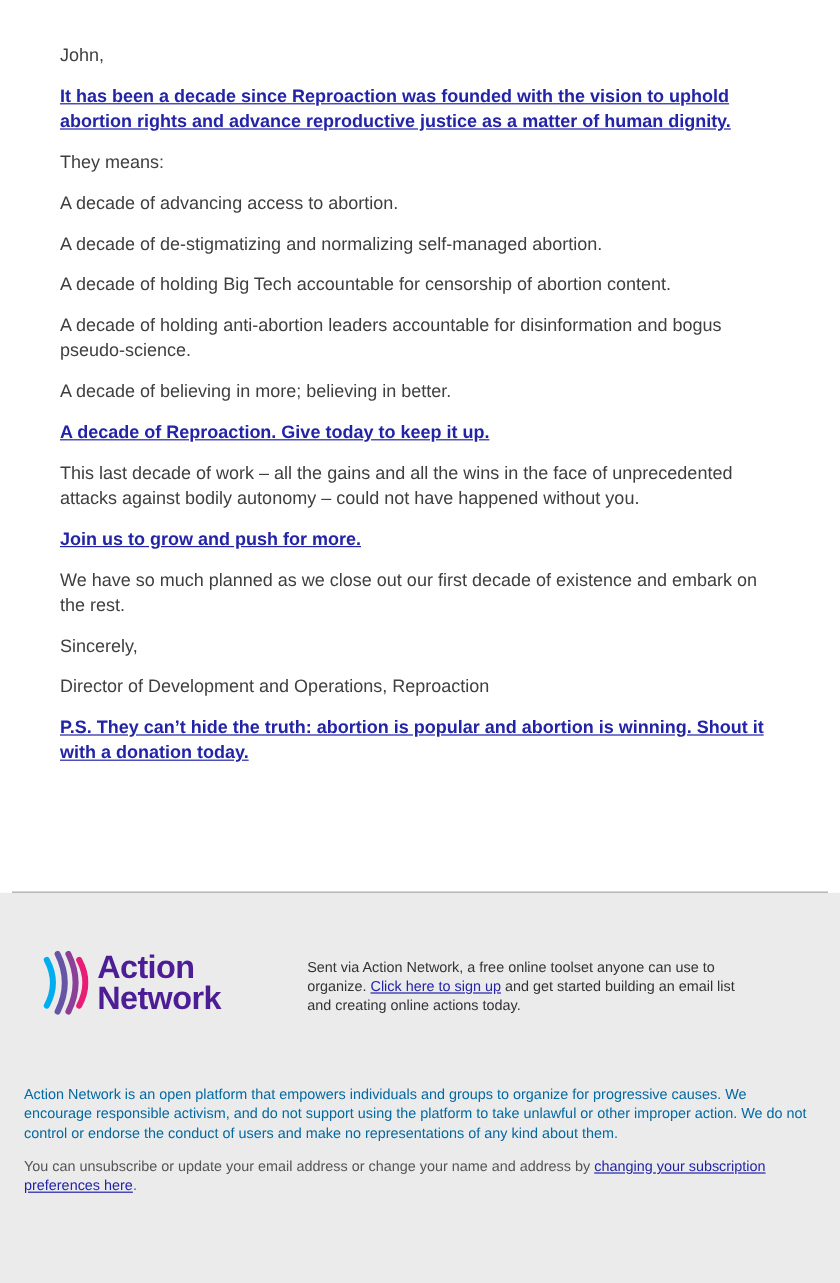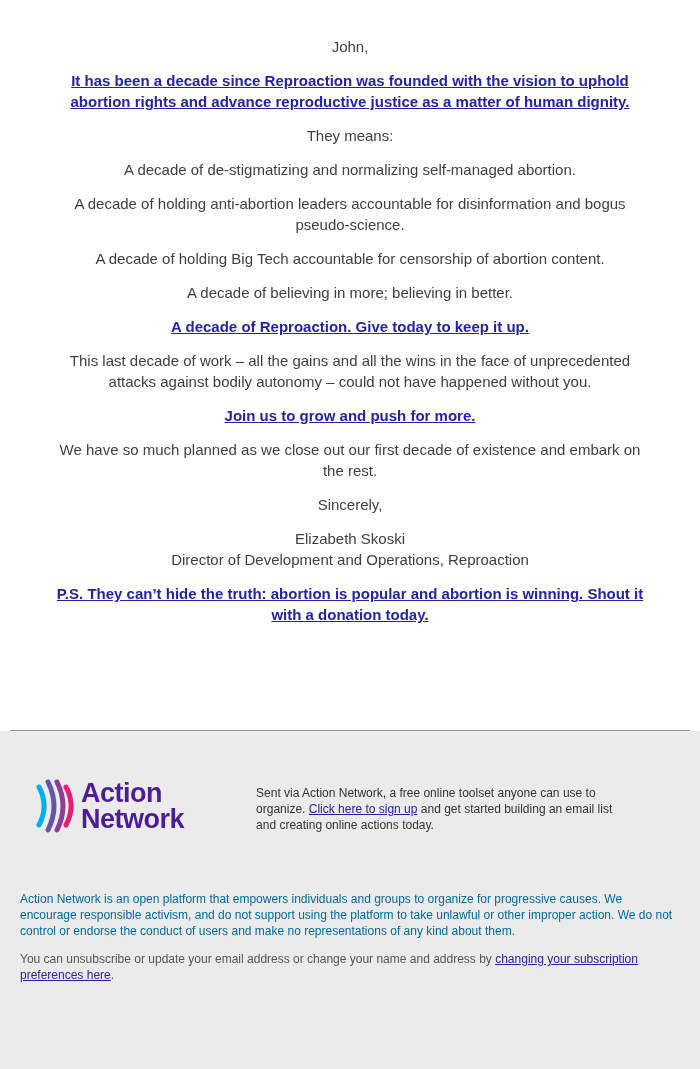--- a/index.html
+++ b/index.html
@@ -12,21 +12,20 @@
     flex-direction: column;
   }
   .email-body {
     padding: 36px 50px 0 50px;
   }
   .email-body p {
     font-size: 15px;
     line-height: 21px;
     color: #3f3f3f;
     margin: 0 0 13px 0;
-    text-align: center;
   }
   a.body-link {
     color: #2323a8;
     font-weight: 700;
     text-decoration: underline;
     cursor: pointer;
   }
   p.sig-name { margin-bottom: 0; }
 
   .divider-wrap {
@@ -91,35 +90,35 @@
 </head>
 <body>
 
 <div class="email-body">
   <p>John,</p>
 
   <p><a href="#" class="body-link">It has been a decade since Reproaction was founded with the vision to uphold abortion rights and advance reproductive justice as a matter of human dignity.</a></p>
 
   <p>They means:</p>
 
+  <p>A decade of advancing access to abortion.</p>
   <p>A decade of de-stigmatizing and normalizing self-managed abortion.</p>
+  <p>A decade of holding Big Tech accountable for censorship of abortion content.</p>
   <p>A decade of holding anti-abortion leaders accountable for disinformation and bogus pseudo-science.</p>
-  <p>A decade of holding Big Tech accountable for censorship of abortion content.</p>
   <p>A decade of believing in more; believing in better.</p>
 
   <p><a href="#" class="body-link">A decade of Reproaction. Give today to keep it up.</a></p>
 
   <p>This last decade of work – all the gains and all the wins in the face of unprecedented attacks against bodily autonomy – could not have happened without you.</p>
   <p><a href="#" class="body-link">Join us to grow and push for more.</a></p>
 
   <p>We have so much planned as we close out our first decade of existence and embark on the rest.</p>
 
   <p>Sincerely,</p>
 
-  <p class="sig-name">Elizabeth Skoski</p>
   <p>Director of Development and Operations, Reproaction</p>
 
   <p><a href="#" class="body-link">P.S. They can’t hide the truth: abortion is popular and abortion is winning. Shout it with a donation today.</a></p>
 </div>
 
 <div class="divider-wrap">
     <hr class="divider">
   </div>
 
 <div class="footer">

